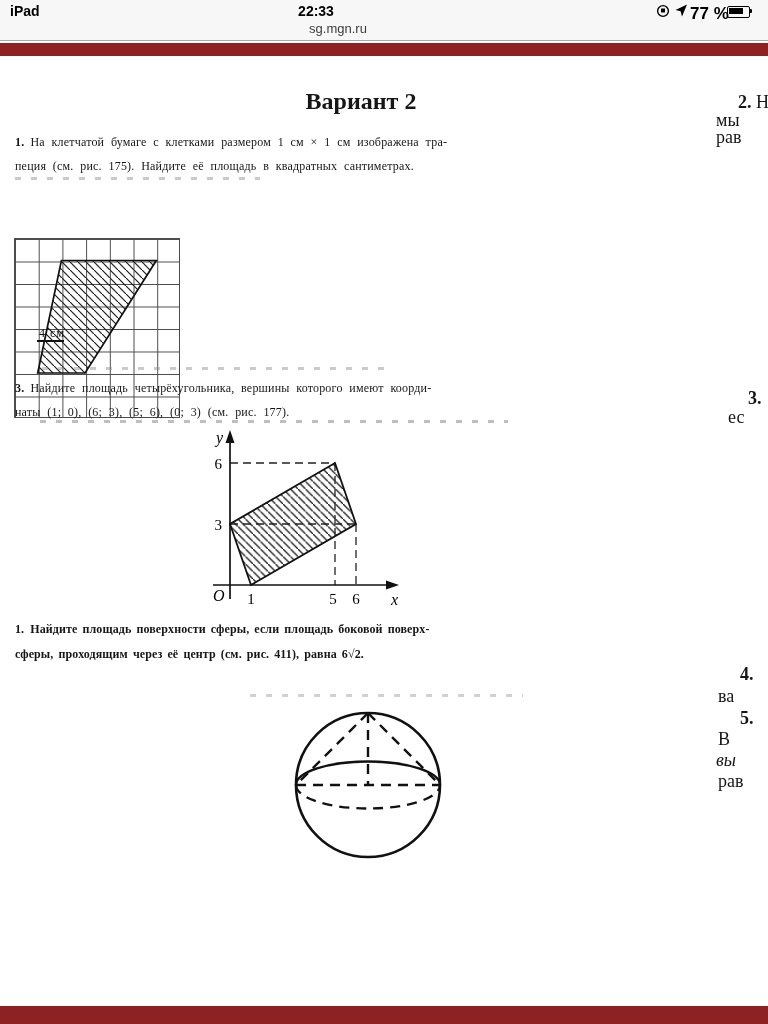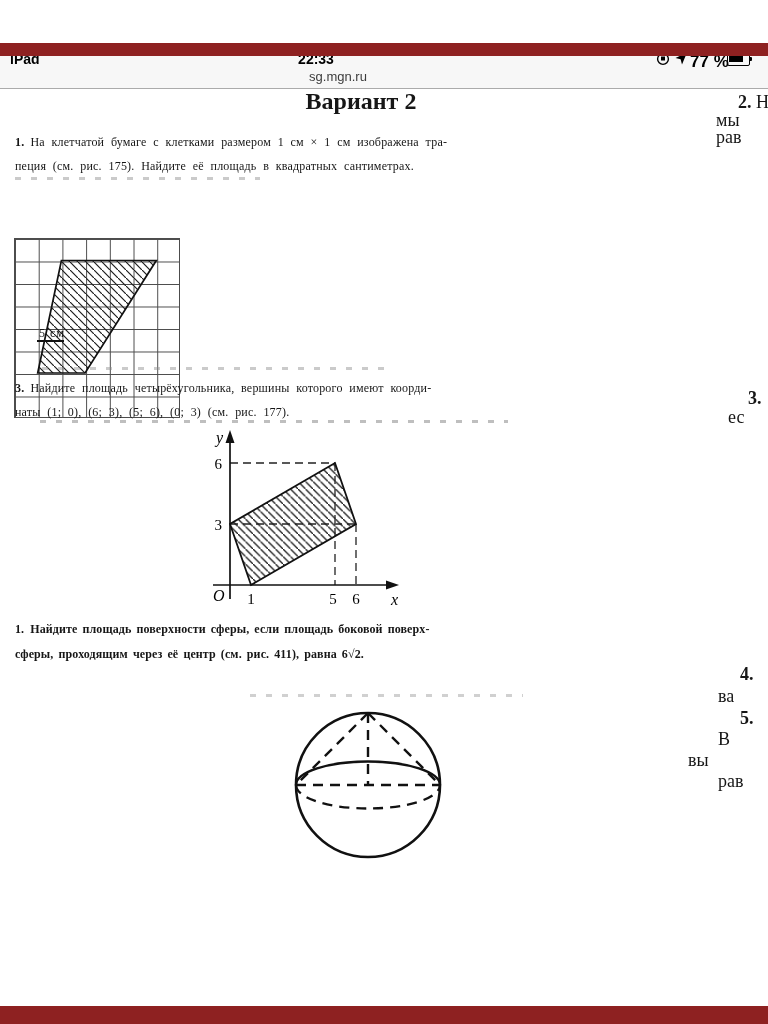--- a/index.html
+++ b/index.html
@@ -1,21 +1,21 @@
 <!DOCTYPE html>
 <html><head>
 <meta charset="utf-8">
 <style>
   html,body{margin:0;padding:0;background:#fff;}
   #screen{position:relative;width:768px;height:1024px;overflow:hidden;background:#fff;
           font-family:"Liberation Serif","DejaVu Serif",serif;color:#161616;}
   .abs{position:absolute;}
   
   #statusbar{left:0;top:0;width:768px;height:41px;background:#f7f7f7;
-             font-family:"Liberation Sans","DejaVu Sans",sans-serif;color:#000;margin-top:48px;}
+             font-family:"Liberation Sans","DejaVu Sans",sans-serif;color:#000;}
   #statusbar .hairline{position:absolute;left:0;top:40px;width:768px;height:1px;background:#ababab;}
   .sb-device{position:absolute;left:10px;top:3px;font-size:14px;font-weight:bold;}
   .sb-time{position:absolute;left:0;top:3px;width:632px;text-align:center;font-size:14px;font-weight:bold;}
   .sb-url{position:absolute;left:0;top:21px;width:676px;text-align:center;font-size:13px;color:#3c3c3c;}
   .sb-batt-text{position:absolute;left:690px;top:4px;font-size:17px;font-weight:bold;}
   .batt{position:absolute;left:727px;top:6px;width:21px;height:10px;border:1px solid #000;border-radius:2px;}
   .batt .lvl{position:absolute;left:1px;top:1px;height:6px;width:14px;background:#000;}
   .batt .nub{position:absolute;right:-3px;top:2px;width:2px;height:4px;background:#000;border-radius:0 1px 1px 0;}
   
   .theme-bar{left:0;width:768px;background:#8e2121;}
@@ -82,21 +82,21 @@
     <div id="gridfig" class="abs">
       <svg width="166" height="180" viewBox="0 0 166 180">
         <defs>
           <pattern id="hatchG" width="8" height="8" patternUnits="userSpaceOnUse">
             <path d="M-2,-2 L10,10" stroke="#1c1c1c" stroke-width="1.2"></path>
           </pattern>
         </defs>
         <polygon points="47.4,22.5 142.3,22.5 71.1,135 23.7,135" fill="url(#hatchG)" stroke="#111" stroke-width="1.7"></polygon>
       </svg>
     </div>
-    <span class="cm-label" style="top:270px;">5 см</span>
+    <span class="cm-label" style="top:270px;">4 см</span>
     <span class="cm-underline" style="top:284px;"></span>
 
     <div class="abs artifact" style="left:42px;top:311px;width:345px;"></div>
 
     <div class="abs doc-line" style="left:15px;top:320px;">
       <div><span class="num">3.</span><span>Найдите площадь четырёхугольника, вершины которого имеют коорди-</span></div>
       <div><span>наты (1; 0), (6; 3), (5; 6), (0; 3) (см. рис. 177).</span></div>
     </div>
 
     <div class="abs artifact" style="left:40px;top:364px;width:468px;opacity:.55;"></div>
@@ -157,17 +157,17 @@
 
     <div class="abs rc" style="left:738px;top:36px;"><b>2.</b> <span>Н</span></div>
     <div class="abs rc" style="left:716px;top:54px;">мы</div>
     <div class="abs rc" style="left:716px;top:71px;">рав</div>
     <div class="abs rc" style="left:748px;top:332px;"><b>3.</b></div>
     <div class="abs rc" style="left:728px;top:351px;">ес</div>
     <div class="abs rc" style="left:740px;top:608px;"><b>4.</b></div>
     <div class="abs rc" style="left:718px;top:630px;">ва</div>
     <div class="abs rc" style="left:740px;top:652px;"><b>5.</b></div>
     <div class="abs rc" style="left:718px;top:673px;">В</div>
-    <div class="abs rc" style="left:688px;top:694px;">вы</div>
+    <div class="abs rc" style="left:716px;top:694px;font-style:italic;">вы</div>
     <div class="abs rc" style="left:718px;top:715px;">рав</div>
 
   </div>
 </div>
 
 </body></html>

